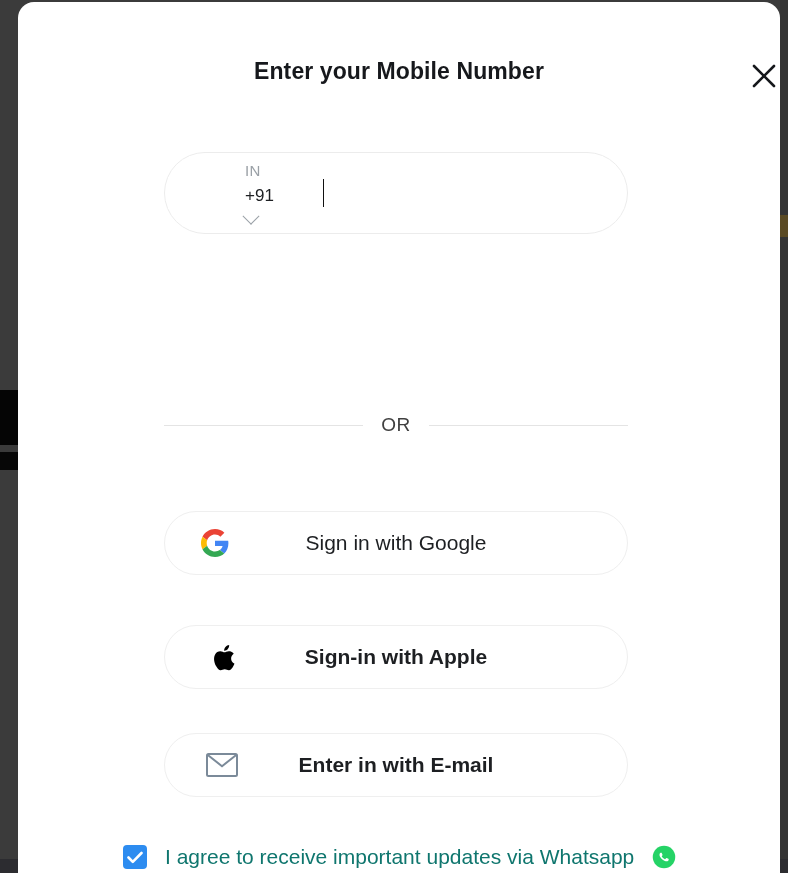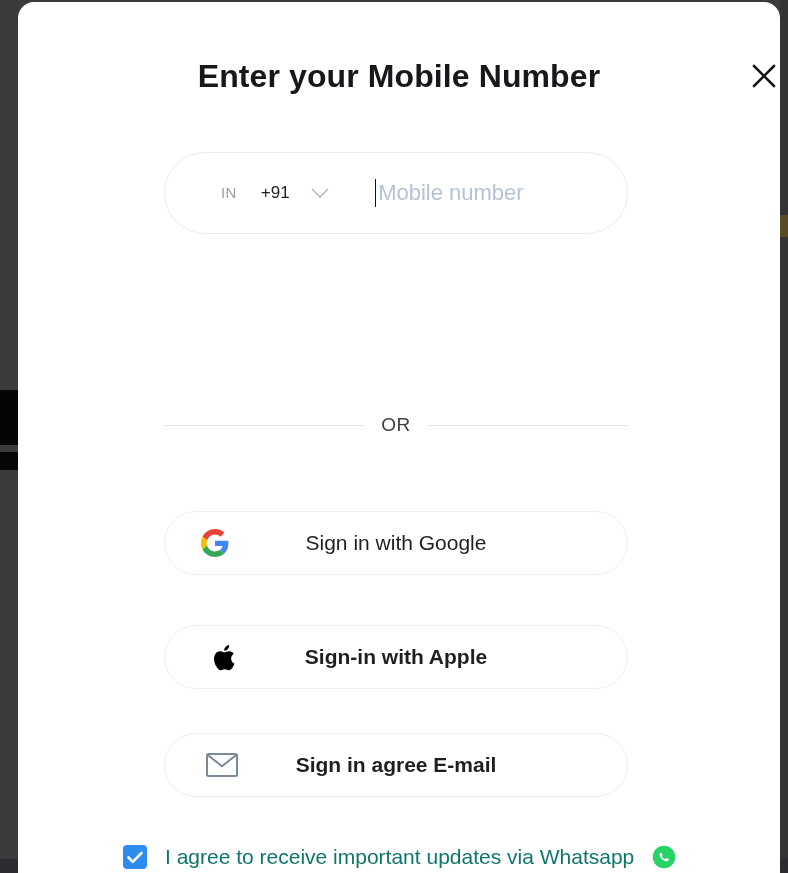--- a/index.html
+++ b/index.html
@@ -94,21 +94,21 @@
     cursor: pointer;
   }
   .close-btn svg { display: block; }
 
   .modal-title {
     position: absolute;
     left: 0;
     right: 0;
     top: 56px;
     text-align: center;
-    font-size: 32px;
+    font-size: 23px;
     font-weight: bold;
     color: #16181c;
     letter-spacing: 0.1px;
   }
 
   
   .phone-field {
     position: absolute;
     left: 146px;
     top: 150px;
@@ -117,24 +117,25 @@
     border: 1px solid #ececec;
     border-radius: 41px;
     background: #fff;
     display: flex;
     align-items: center;
     box-sizing: border-box;
   }
   .country-select {
     display: flex;
     align-items: baseline;
-    gap: 24px;
-    margin-left: 56px;
+    gap: 7px;
+    margin-left: 80px;
     cursor: pointer;
     user-select: none;
+    flex-direction: column;
   }
   .country-code-iso {
     font-size: 15px;
     color: #9aa0a6;
     font-variant: small-caps;
     letter-spacing: 0.4px;
   }
   .country-code-dial {
     font-size: 17px;
     color: #1d1f22;
@@ -297,21 +298,20 @@
   <div class="modal-title">Enter your Mobile Number</div>
 
   <div class="phone-field">
     <div class="country-select">
       <span class="country-code-iso">IN</span>
       <span class="country-code-dial">+91</span>
       <span class="chevron-down-icon"></span>
     </div>
     <div class="phone-input-wrap">
       <span class="text-caret"></span>
-      <span class="phone-placeholder">Mobile number</span>
     </div>
   </div>
 
 
   <div class="or-divider">
     <span class="or-line"></span>
     <span class="or-text">OR</span>
     <span class="or-line"></span>
   </div>
 
@@ -337,21 +337,21 @@
     <span class="social-label">Sign-in with Apple</span>
   </div>
 
   <div class="social-button" id="btn-email">
     <span class="social-icon">
       <svg width="32" height="24" viewBox="0 0 32 24" aria-hidden="true">
         <rect x="1" y="1" width="30" height="22" rx="1.5" fill="none" stroke="#7b8a99" stroke-width="2"></rect>
         <path d="M1.8 2 L16 13.2 L30.2 2" fill="none" stroke="#7b8a99" stroke-width="2"></path>
       </svg>
     </span>
-    <span class="social-label">Sign in agree E-mail</span>
+    <span class="social-label">Enter in with E-mail</span>
   </div>
 
   <div class="consent-row">
     <span class="checkbox">
       <svg width="16" height="13" viewBox="0 0 16 13" aria-hidden="true">
         <path d="M1.5 6.5 L5.8 10.8 L14.5 2" fill="none" stroke="#ffffff" stroke-width="2.6" stroke-linecap="round" stroke-linejoin="round"></path>
       </svg>
     </span>
     <span class="consent-text">I agree to receive important updates via Whatsapp</span>
     <span class="whatsapp-icon">

